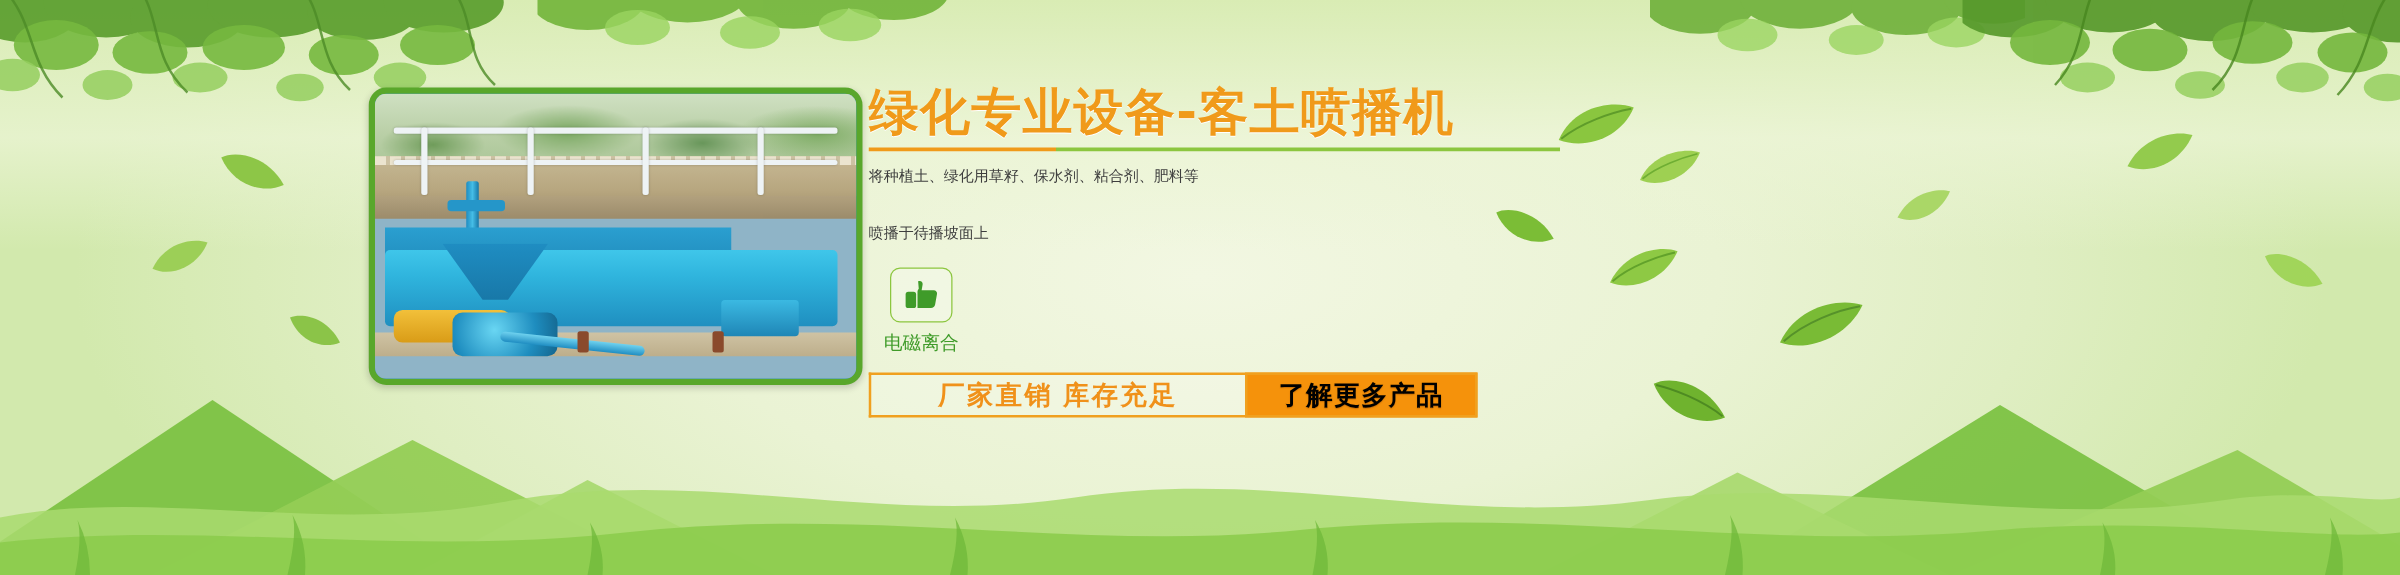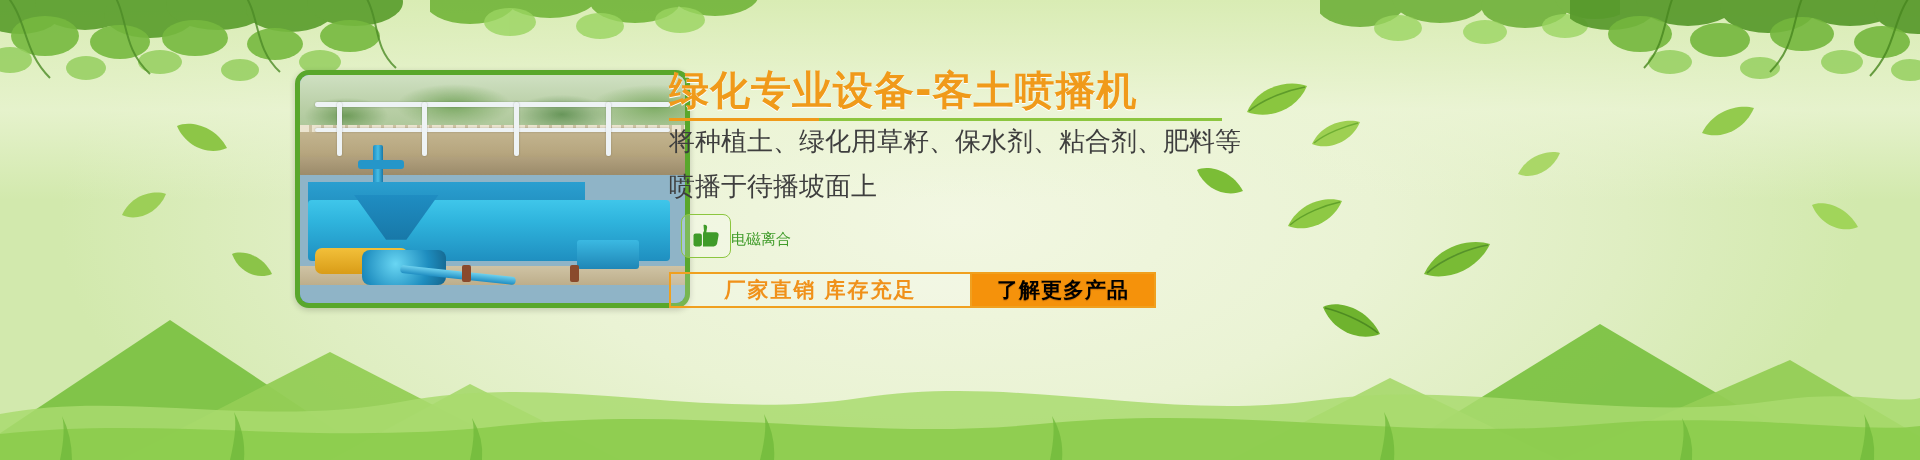--- a/index.html
+++ b/index.html
@@ -86,36 +86,36 @@
     border-radius:8px;}
   .m-pipe{position:absolute;left:26%;bottom:4%;width:30%;height:8px;
     background:linear-gradient(180deg,#6fd2ef,#1f8dc2);border-radius:4px;transform:rotate(6deg);}
   .m-box{position:absolute;right:12%;bottom:12%;width:16%;height:22%;
     background:linear-gradient(180deg,#3bb9e2 0%,#1f86b6 100%);border-radius:3px;}
   .m-ground{position:absolute;left:0;bottom:0;width:100%;height:14%;
     background:linear-gradient(180deg,#cfc3a4 0%,#bdae8b 100%);}
   .m-leg{position:absolute;bottom:2%;width:9px;height:13%;background:#8a4a2c;border-radius:2px;}
 
   
-  .content{position:absolute;left:669px;top:66px;width:580px;}
+  .content{position:absolute;left:695px;top:66px;width:580px;}
 
   .title{
     font-size:40px;font-weight:bold;letter-spacing:1px;color:#f09a1a;
     line-height:48px;white-space:nowrap;
     text-shadow:0 1px 0 #fff;
     font-family:"DejaVu Sans","Liberation Sans",sans-serif;
   }
   .divider{
     margin-top:4px;width:553px;height:3px;
     background:linear-gradient(90deg,#f09a1a 0 150px,#8cc63f 150px 100%);
   }
-  .desc{margin-top:7px;color:#3e3e3e;font-size:26px;line-height:27px;white-space:nowrap;}
+  .desc{margin-top:7px;color:#3e3e3e;font-size:12px;line-height:27px;white-space:nowrap;}
 
   .features{margin-top:14px;display:flex;align-items:flex-start;}
-  .feature{display:flex;flex-direction:row;align-items:center;}
+  .feature{display:flex;flex-direction:column;align-items:center;}
   .f1{margin-left:12px;}
   .f2{margin-left:34px;}
   .f3{margin-left:52px;}
   .icon-box{
     width:48px;height:42px;border:1px solid #8cc63f;border-radius:8px;
     background:rgba(255,255,255,0.22);
     display:flex;align-items:center;justify-content:center;
   }
   .feature .label{margin-top:7px;color:#3f9b29;font-size:15px;white-space:nowrap;}
 

